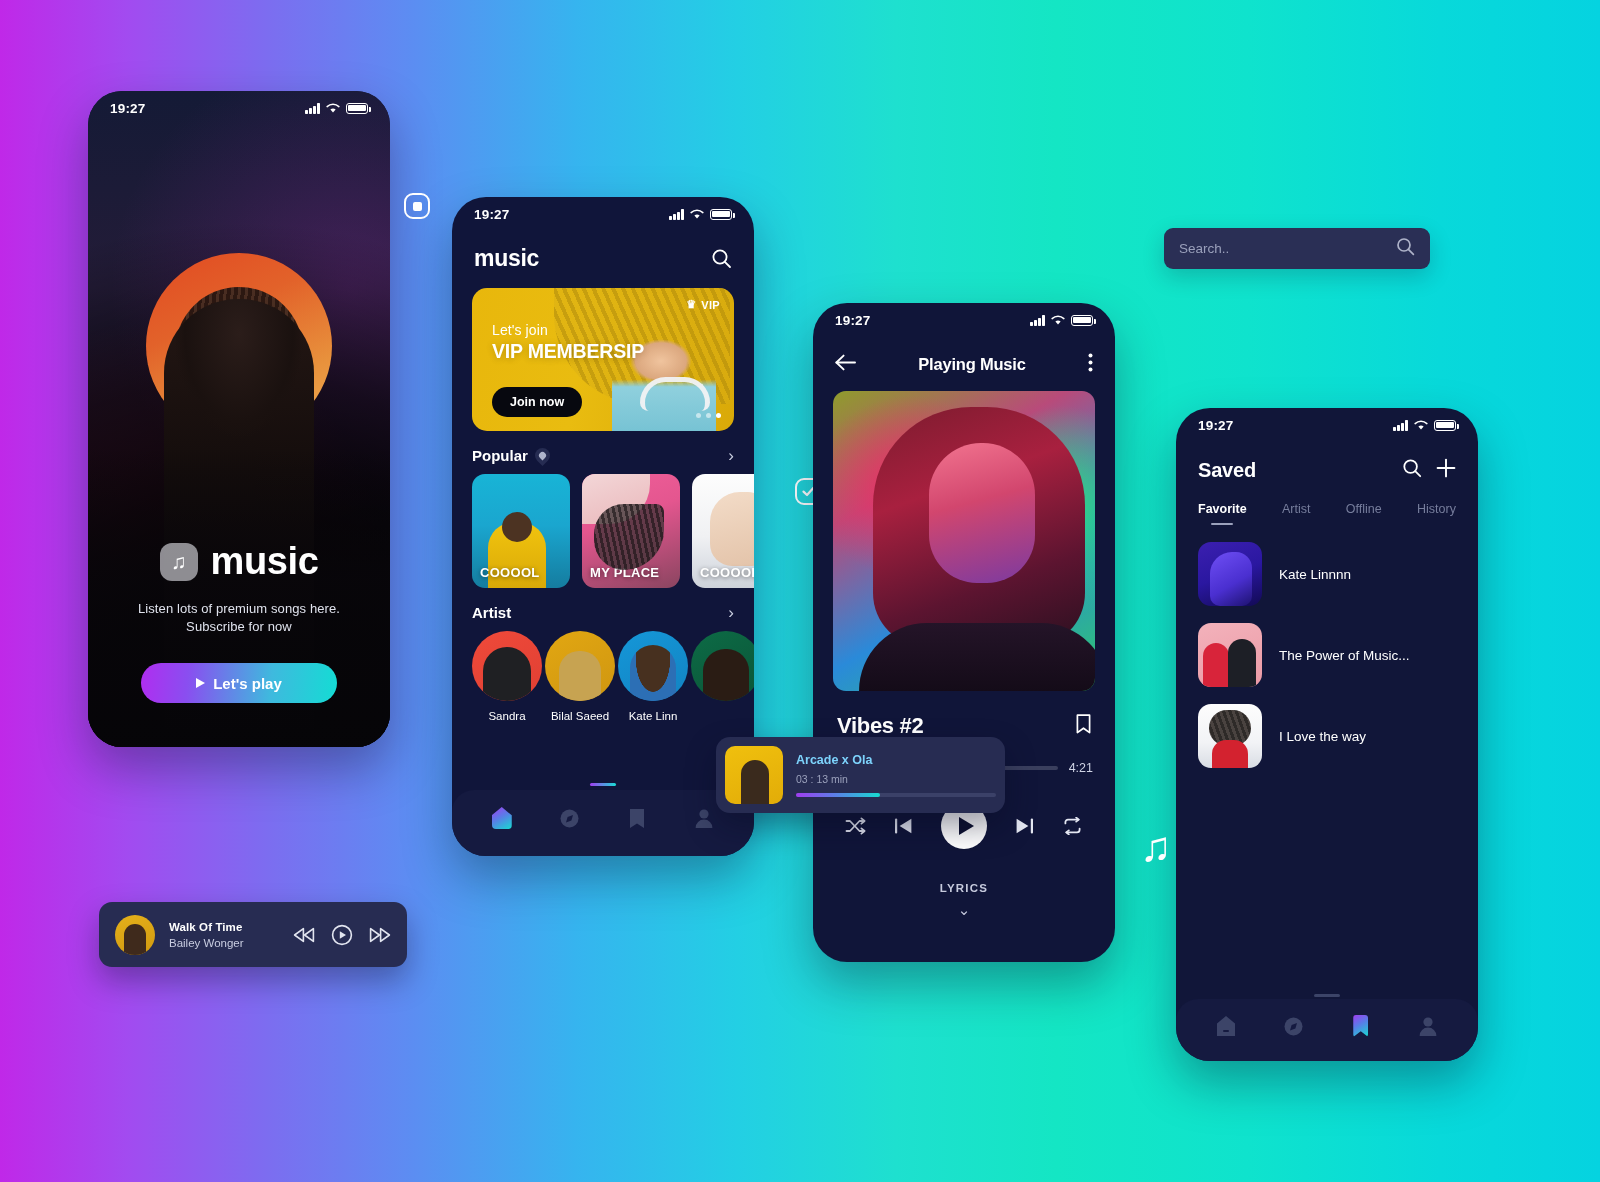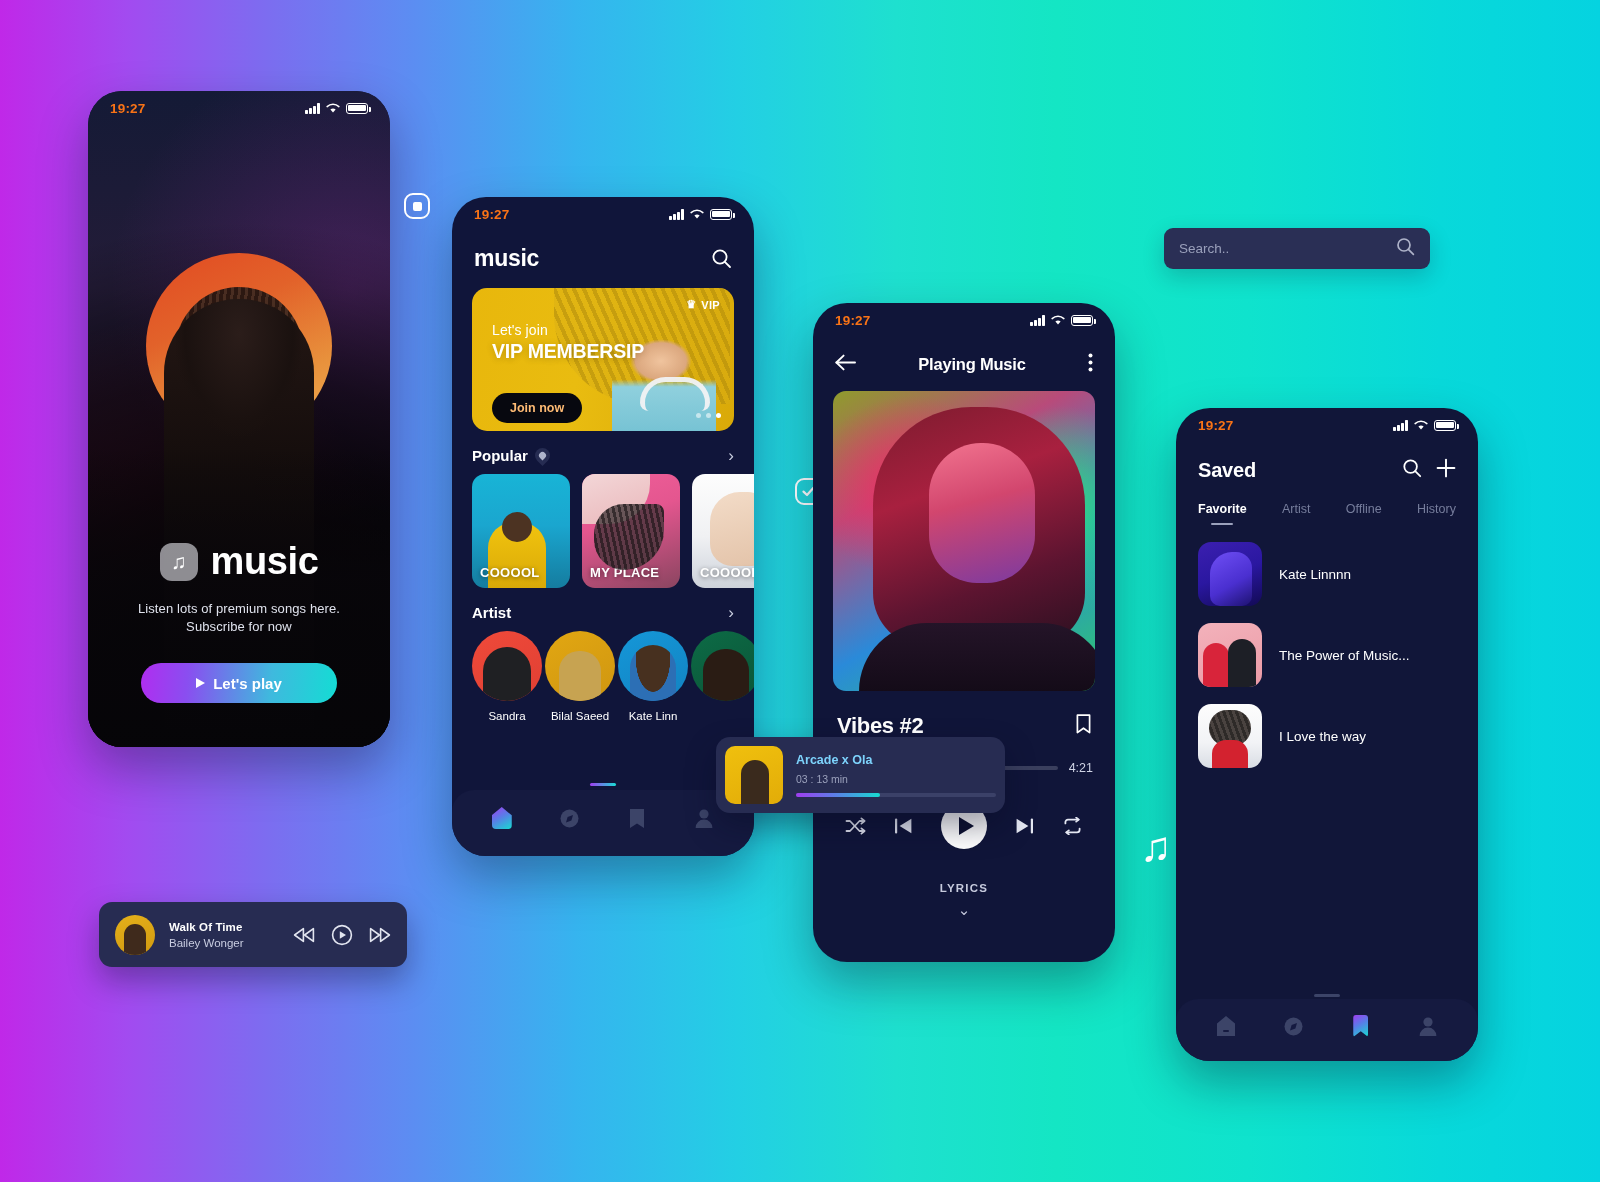--- a/index.html
+++ b/index.html
@@ -21,21 +21,21 @@
   .phone {
     position:absolute;
     background:#101533;
     border-radius:34px;
     overflow:hidden;
     box-shadow:0 22px 48px rgba(10,12,40,.34);
   }
   .statusbar {
     height:34px; display:flex; align-items:center;
     justify-content:space-between; padding:0 22px;
-    color:#f97316; font-size:13.5px; font-weight:700;
+    color:#ffffff; font-size:13.5px; font-weight:700;
     letter-spacing:.2px;
   }
   .sb-right { display:flex; align-items:center; gap:6px; }
   .sig { display:flex; align-items:flex-end; gap:1.5px; height:11px; }
   .sig i { display:block; width:2.6px; background:#fff; border-radius:.7px; }
   .sig i:nth-child(1){height:3.5px}.sig i:nth-child(2){height:5.5px}
   .sig i:nth-child(3){height:8px}.sig i:nth-child(4){height:10.5px}
   .wifi { width:14px; height:11px; position:relative; }
   .wifi svg { display:block; }
   .batt {
@@ -152,22 +152,22 @@
   .vip-tag {
     position:absolute; right:14px; top:10px; display:flex; align-items:center; gap:5px;
     color:#fff; font-size:11px; font-weight:700; letter-spacing:.3px;
   }
   .crown { font-size:11px; }
   .vip-txt { position:absolute; left:20px; top:34px; }
   .vip-l1 { color:#fff; font-size:14px; font-weight:500; letter-spacing:.1px; }
   .vip-l2 { color:#fff; font-size:19.5px; font-weight:800; letter-spacing:-.2px; margin-top:2px;
             text-shadow:0 1px 6px rgba(80,60,0,.3); }
   .join-btn {
-    position:absolute; left:20px; bottom:8px; height:30px; padding:0 18px;
-    border-radius:16px; background:#07080f; color:#fdba74;
+    position:absolute; left:20px; bottom:14px; height:30px; padding:0 18px;
+    border-radius:16px; background:#07080f; color:#ffffff;
     font-size:12.5px; font-weight:600; border:none; cursor:pointer;
   }
   .dots { position:absolute; right:13px; bottom:13px; display:flex; gap:5px; }
   .dots i { width:5px;height:5px;border-radius:50%;background:rgba(255,255,255,.55); display:block; }
   .dots i.on { background:#fff; }
   .sec-head {
     display:flex; align-items:center; justify-content:space-between;
     padding:16px 20px 10px;
   }
   .sec-title { color:#fff; font-size:15px; font-weight:600; display:flex; align-items:center; gap:7px; }

